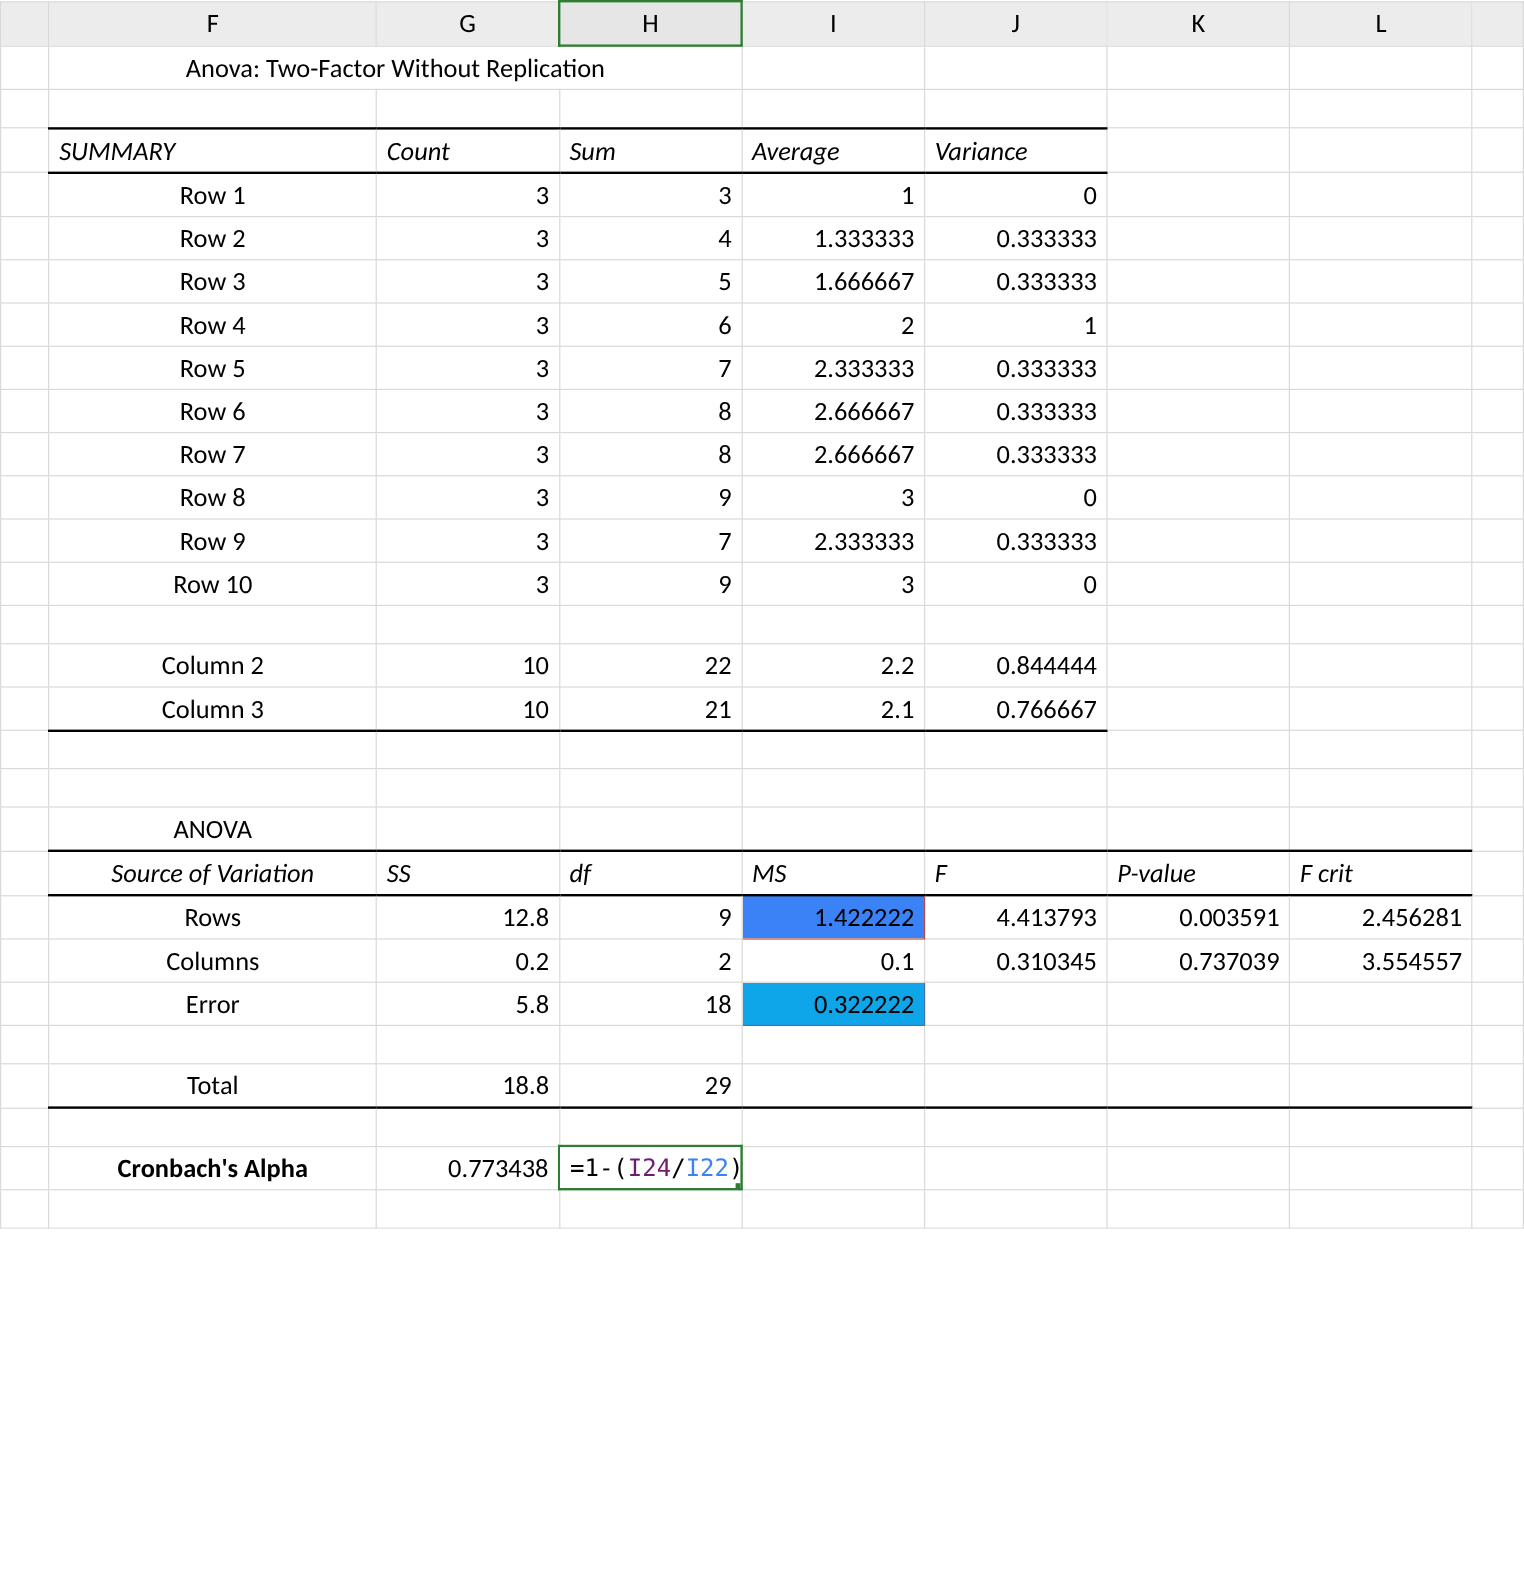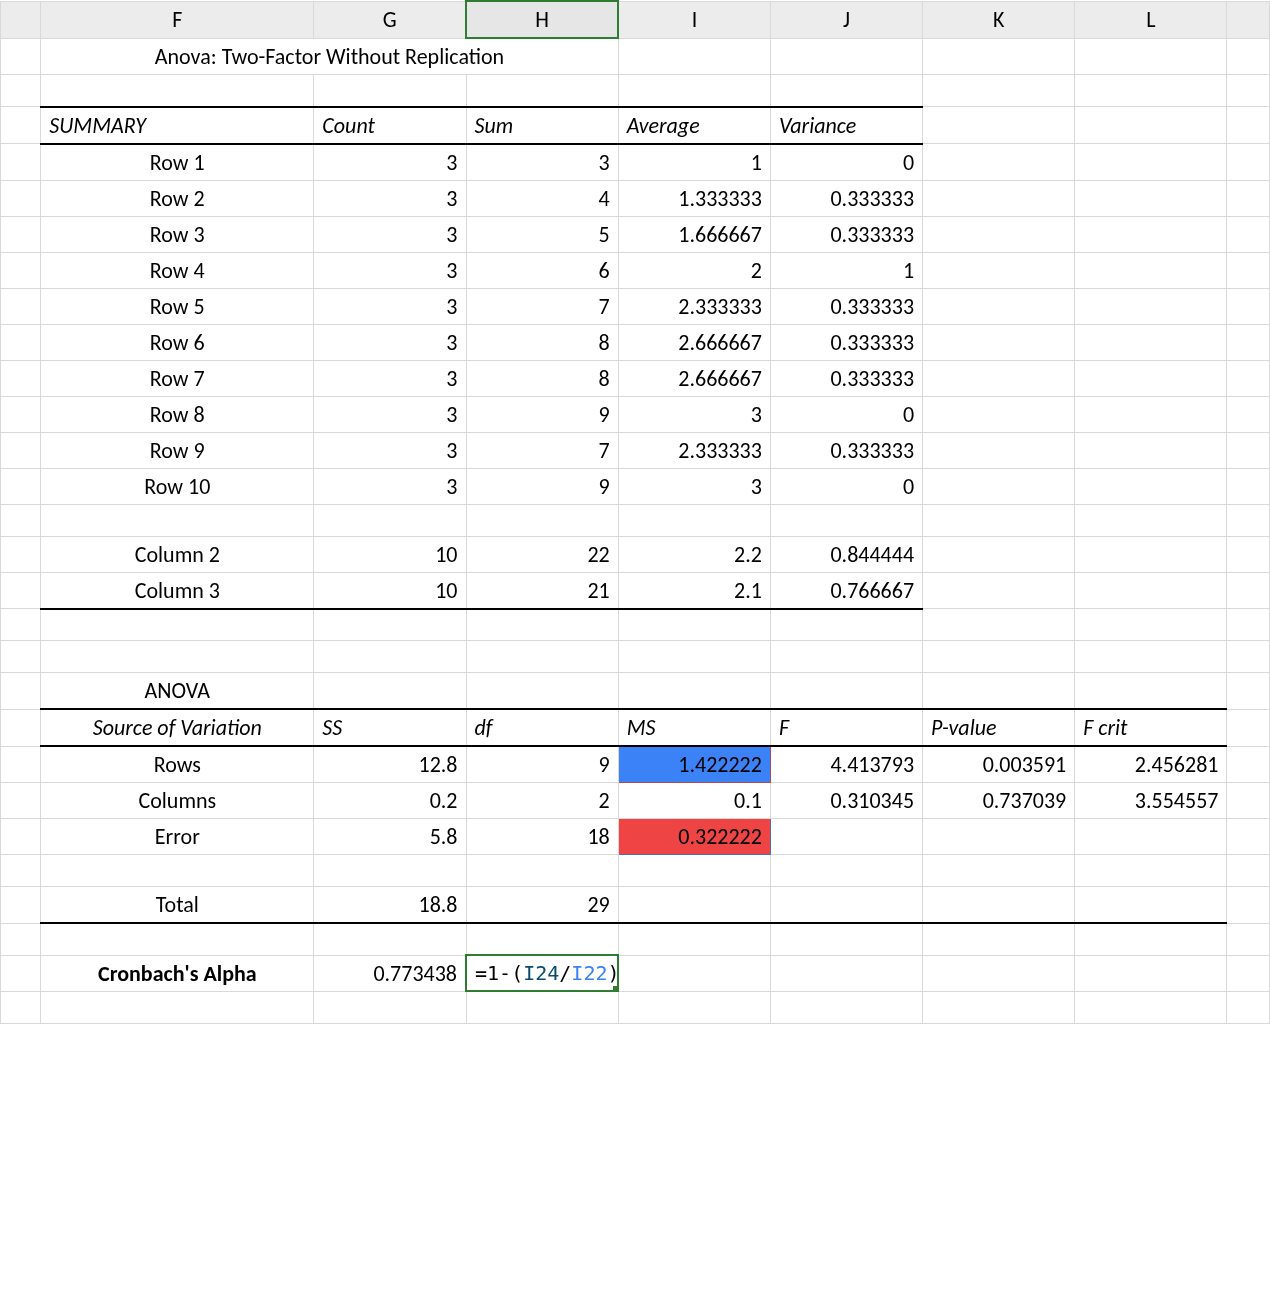--- a/index.html
+++ b/index.html
@@ -18,25 +18,25 @@
   td{font-size:22px}
   .left{text-align:center}
   .right{text-align:right}
   .center{text-align:left}
   .bold{font-weight:700}
   .italic{font-style:italic}
   
   .bb{border-bottom:2px solid #000!important}
   
   td.hl-red{background:#3b82f6;border:1.5px solid #b24a4a!important}
-  td.hl-blue{background:#ef4444;border:1.5px solid #4a6fb2!important}
+  td.hl-blue{background:#0ea5e9;border:1.5px solid #4a6fb2!important}
   
   td.edit{border:2px solid #2e7d32!important;background:#fff;position:relative;font-family:Consolas,monospace;font-size:20px;text-align:left}
   .fseg{color:#000}
-  .ref-blue{color:#0c4a6e}
+  .ref-blue{color:#701a75}
   .ref-red{color:#3b82f6}
   .handle{position:absolute;right:-4px;bottom:-4px;width:8px;height:8px;background:#2e7d32}
 </style>
 </head>
 <body>
 
 <div class="sheet">
 <table class="grid">
   <colgroup>
     <col class="c-stub">

